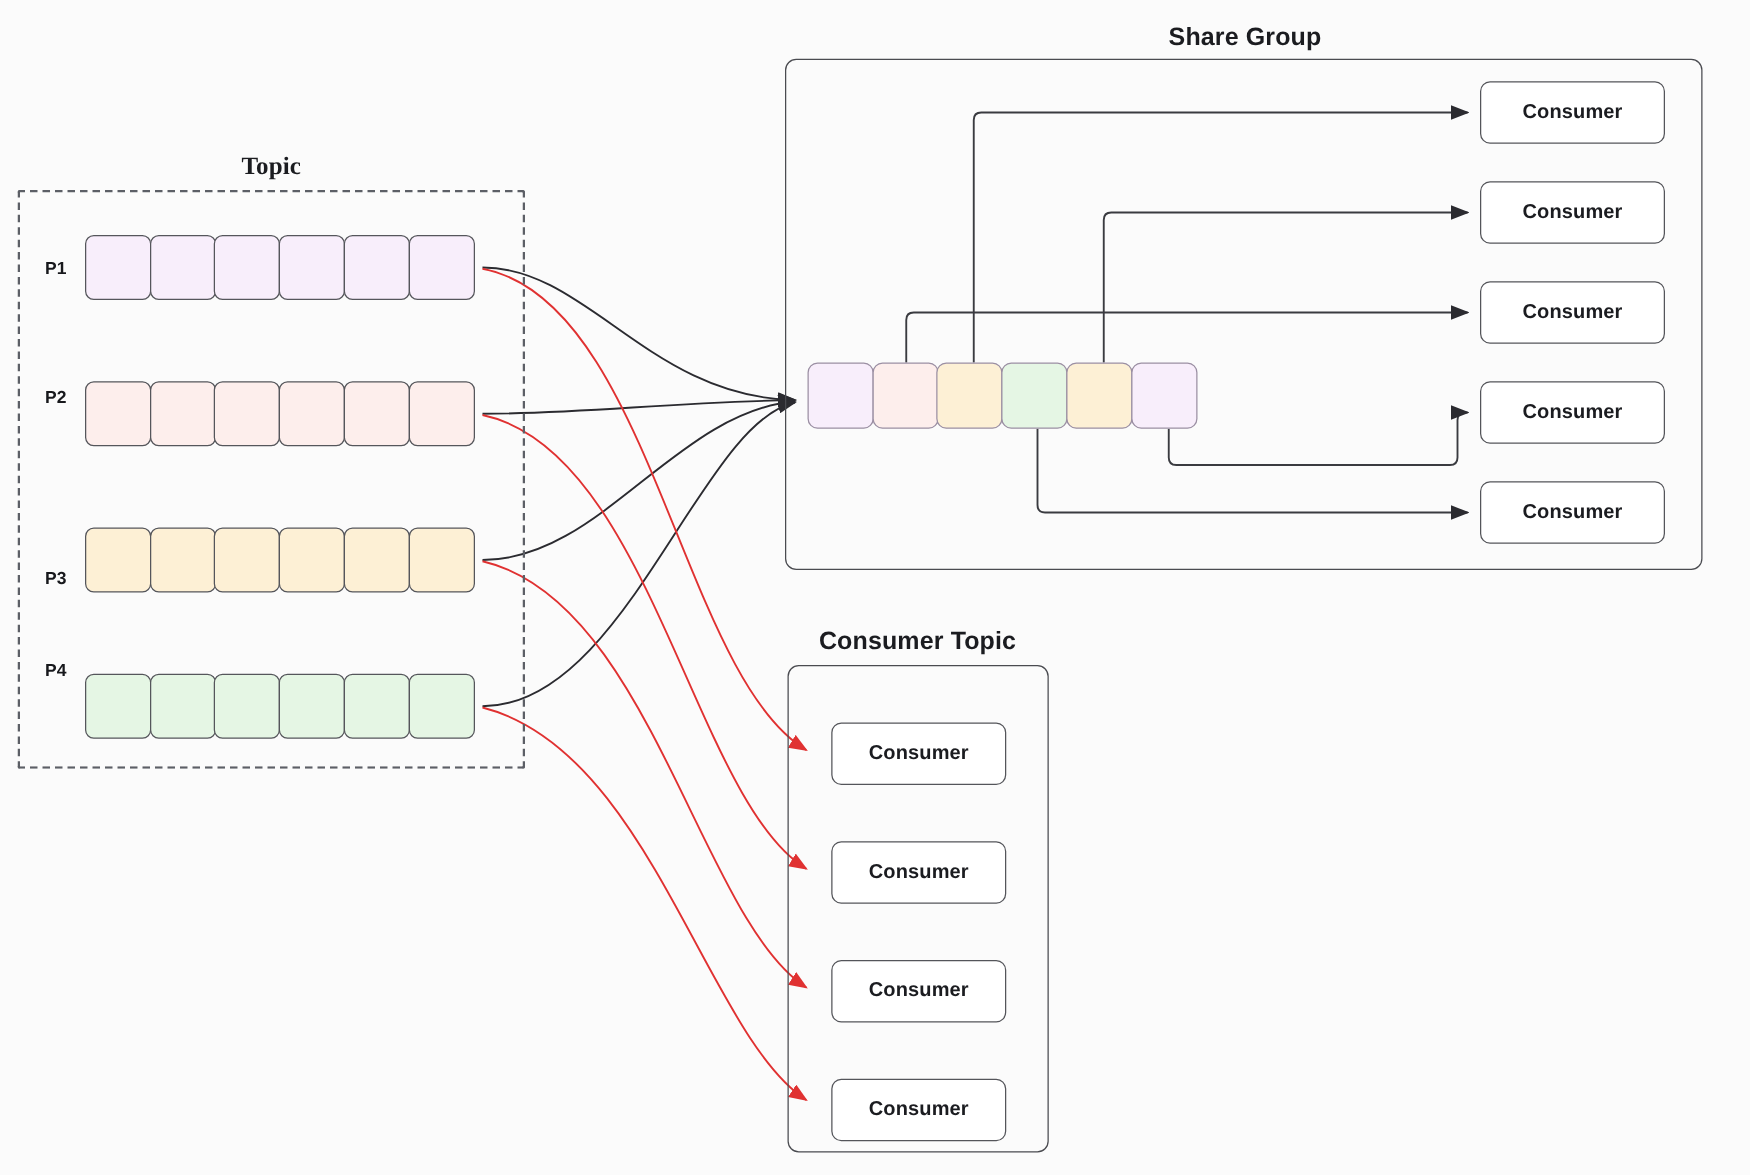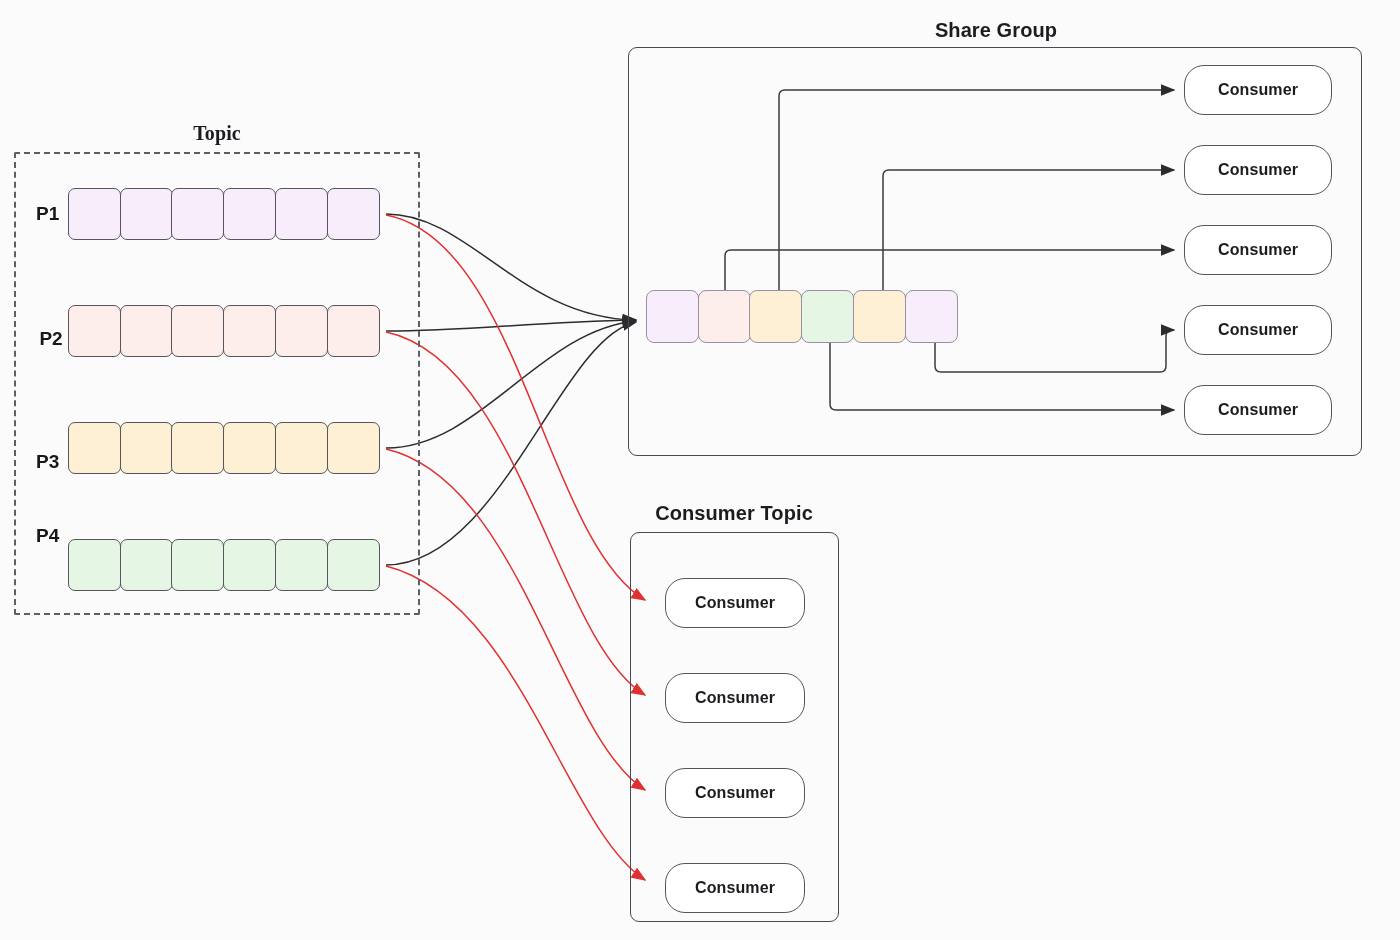--- a/index.html
+++ b/index.html
@@ -41,21 +41,21 @@
     width: 406px; height: 463px;
     border: 2px dashed #5c5f66;
     border-radius: 2px;
     box-sizing: border-box;
     background: transparent;
   }
   .part-label {
     position: absolute;
     left: 36px;
     width: 30px;
-    font-size: 19px;
+    font-size: 14px;
     font-weight: 700;
     color: #17181c;
     text-align: left;
     line-height: 52px;
   }
   .part-cells {
     position: absolute;
     left: 68px;
     display: flex;
   }
@@ -84,21 +84,21 @@
     border: 1.6px solid #4a4b50;
     border-radius: 9px;
     box-sizing: border-box;
     background: transparent;
   }
   .consumer {
     position: absolute;
     box-sizing: border-box;
     background: #ffffff;
     border: 1.4px solid #54555a;
-    border-radius: 20px;
+    border-radius: 8px;
     display: flex;
     align-items: center;
     justify-content: center;
     font-size: 16px;
     font-weight: 700;
     color: #1b1c20;
     letter-spacing: .1px;
   }
   .sg-consumer { left: 1184px; width: 148px; height: 50px; }
   .cg-consumer { left: 665px; width: 140px; height: 50px; }
@@ -167,21 +167,21 @@
   <div class="part-label" style="top:188px;">P1</div>
   <div class="part-cells" style="top:188px;">
     <div class="cell" style="background:#f8eefb;"></div>
     <div class="cell" style="background:#f8eefb;"></div>
     <div class="cell" style="background:#f8eefb;"></div>
     <div class="cell" style="background:#f8eefb;"></div>
     <div class="cell" style="background:#f8eefb;"></div>
     <div class="cell" style="background:#f8eefb;"></div>
   </div>
 
-  <div class="part-label" style="top:313px;text-align:center;">P2</div>
+  <div class="part-label" style="top:291px;">P2</div>
   <div class="part-cells" style="top:305px;">
     <div class="cell" style="background:#fdeeec;"></div>
     <div class="cell" style="background:#fdeeec;"></div>
     <div class="cell" style="background:#fdeeec;"></div>
     <div class="cell" style="background:#fdeeec;"></div>
     <div class="cell" style="background:#fdeeec;"></div>
     <div class="cell" style="background:#fdeeec;"></div>
   </div>
 
   <div class="part-label" style="top:436px;">P3</div>

